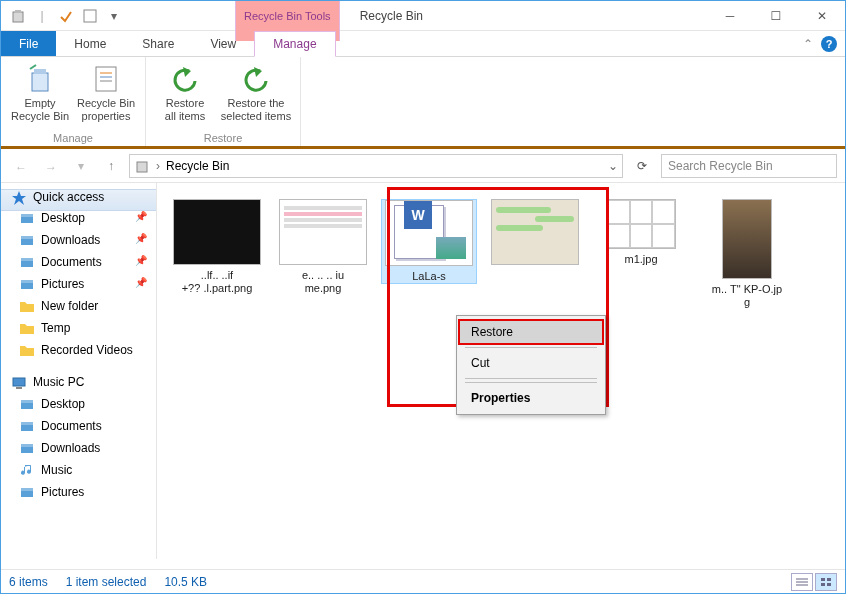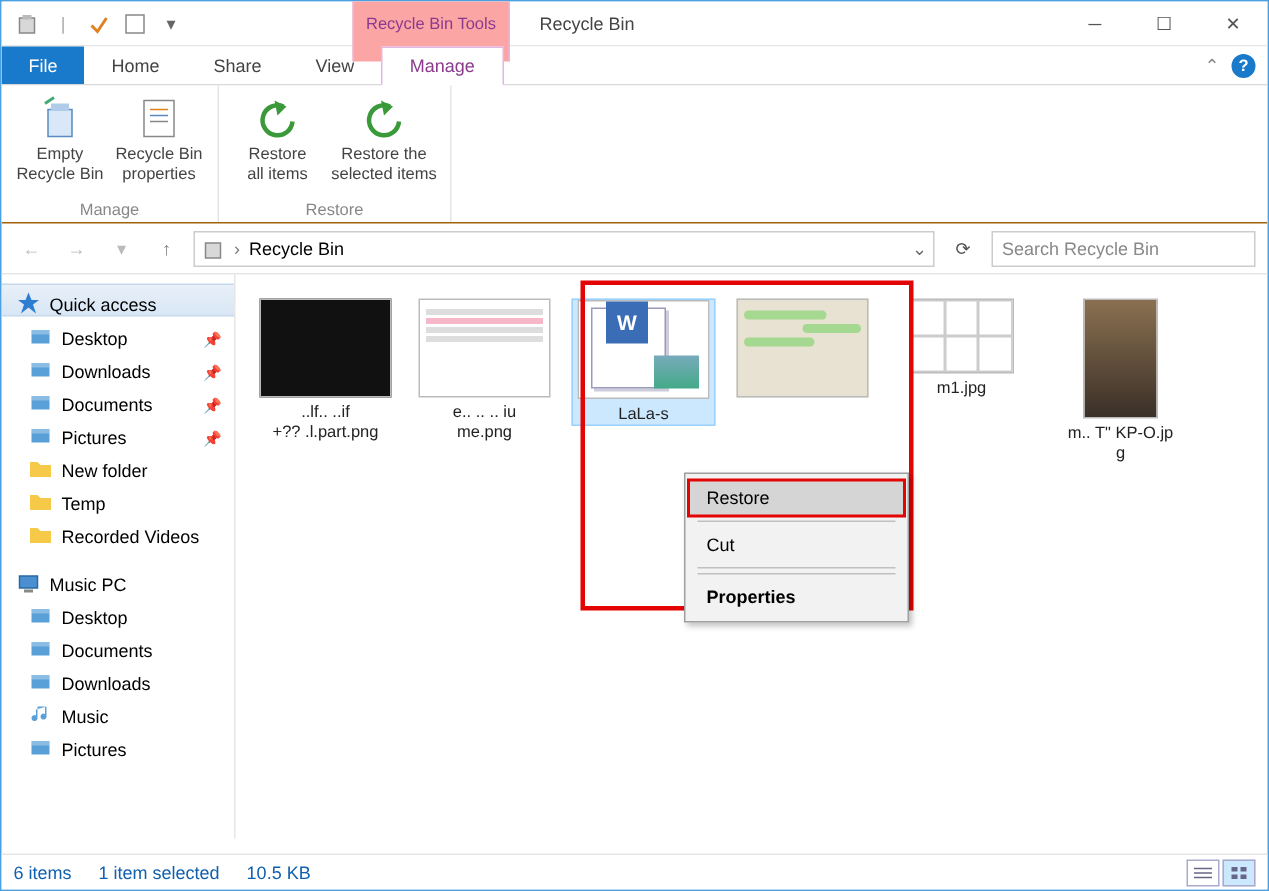--- a/index.html
+++ b/index.html
@@ -10,38 +10,38 @@
 .tools-tab{background:#fca5a5;color:#8b3a8e;padding:19px 8px;margin-left:110px;font-size:11px;border:1px solid #e0b8e3;border-bottom:none}
 .title-text{margin-left:20px;color:#444}
 .win-controls{margin-left:auto;display:flex}
 .win-btn{width:46px;height:30px;display:flex;align-items:center;justify-content:center;color:#555}
 .menubar{height:26px;display:flex;align-items:stretch;border-bottom:1px solid #d8d8d8;background:#fff}
 .file-tab{background:#1979ca;color:#fff;padding:4px 18px;display:flex;align-items:center}
 .menu-tab{padding:4px 18px;display:flex;align-items:center;color:#444}
 .menu-tab.active{border:1px solid #e0b8e3;border-bottom:1px solid #fff;background:#fff;margin-bottom:-1px;color:#8b3a8e}
 .help-area{margin-left:auto;display:flex;align-items:center;gap:8px;padding-right:8px}
 .help-circle{width:16px;height:16px;border-radius:50%;background:#1979ca;color:#fff;display:flex;align-items:center;justify-content:center;font-size:11px;font-weight:bold}
-.ribbon{height:92px;background:#fff;border-bottom:1px solid #a16207;display:flex}
+.ribbon{height:92px;background:#fff;border-bottom:3px solid #a16207;display:flex}
 .ribbon-group{display:flex;flex-direction:column;align-items:center;border-right:1px solid #e5e5e5;padding:4px 8px 2px}
 .ribbon-items{display:flex;gap:4px;flex:1}
 .ribbon-item{display:flex;flex-direction:column;align-items:center;justify-content:flex-start;width:62px;text-align:center;padding-top:2px}
 .ribbon-item.wide{width:72px}
 .ribbon-icon{width:32px;height:32px;margin-bottom:2px}
 .ribbon-label{font-size:11px;line-height:13px;color:#444}
 .group-label{font-size:11px;color:#888;margin-top:2px}
 .addrbar{height:34px;border-bottom:1px solid #e5e5e5;display:flex;align-items:center;padding:4px 8px;gap:6px}
 .navbtn{width:24px;height:24px;border-radius:2px;display:flex;align-items:center;justify-content:center;color:#777}
 .navbtn.disabled{color:#bbb}
 .addr-box{flex:1;height:24px;border:1px solid #ccc;display:flex;align-items:center;padding:0 4px;gap:6px}
 .addr-chevron{color:#777}
 .refresh{width:26px;height:24px;display:flex;align-items:center;justify-content:center;color:#555}
 .search-box{width:176px;height:24px;border:1px solid #ccc;display:flex;align-items:center;padding:0 6px;color:#888}
 .main{display:flex;height:376px}
 .sidebar{width:156px;border-right:1px solid #e5e5e5;overflow-y:auto;padding-top:6px}
-.sb-item{display:flex;align-items:flex-end;height:22px;padding-left:18px;gap:6px;position:relative}
+.sb-item{display:flex;align-items:flex-start;height:22px;padding-left:18px;gap:6px;position:relative}
 .sb-item.header{font-weight:normal}
 .sb-qa{background:linear-gradient(#e8f0f8,#d8e6f5);border-top:1px solid #c8d8ec;border-bottom:1px solid #c8d8ec;padding-left:10px}
 .sb-thispc{padding-left:10px;margin-top:10px}
 .sb-grp{margin-bottom:10px}
 .pin{margin-left:auto;margin-right:8px;color:#7a9fc7;font-size:10px}
 .sb-icon{width:16px;height:16px;flex-shrink:0}
 .content{flex:1;position:relative;overflow:auto;padding:16px 0 0 12px}
 .files{display:flex;flex-wrap:wrap;gap:14px 10px;align-items:flex-start}
 .file-item{width:96px;display:flex;flex-direction:column;align-items:center;text-align:center}
 .thumb{width:88px;height:66px;background:#ddd;border:1px solid #bbb;margin-bottom:4px}

